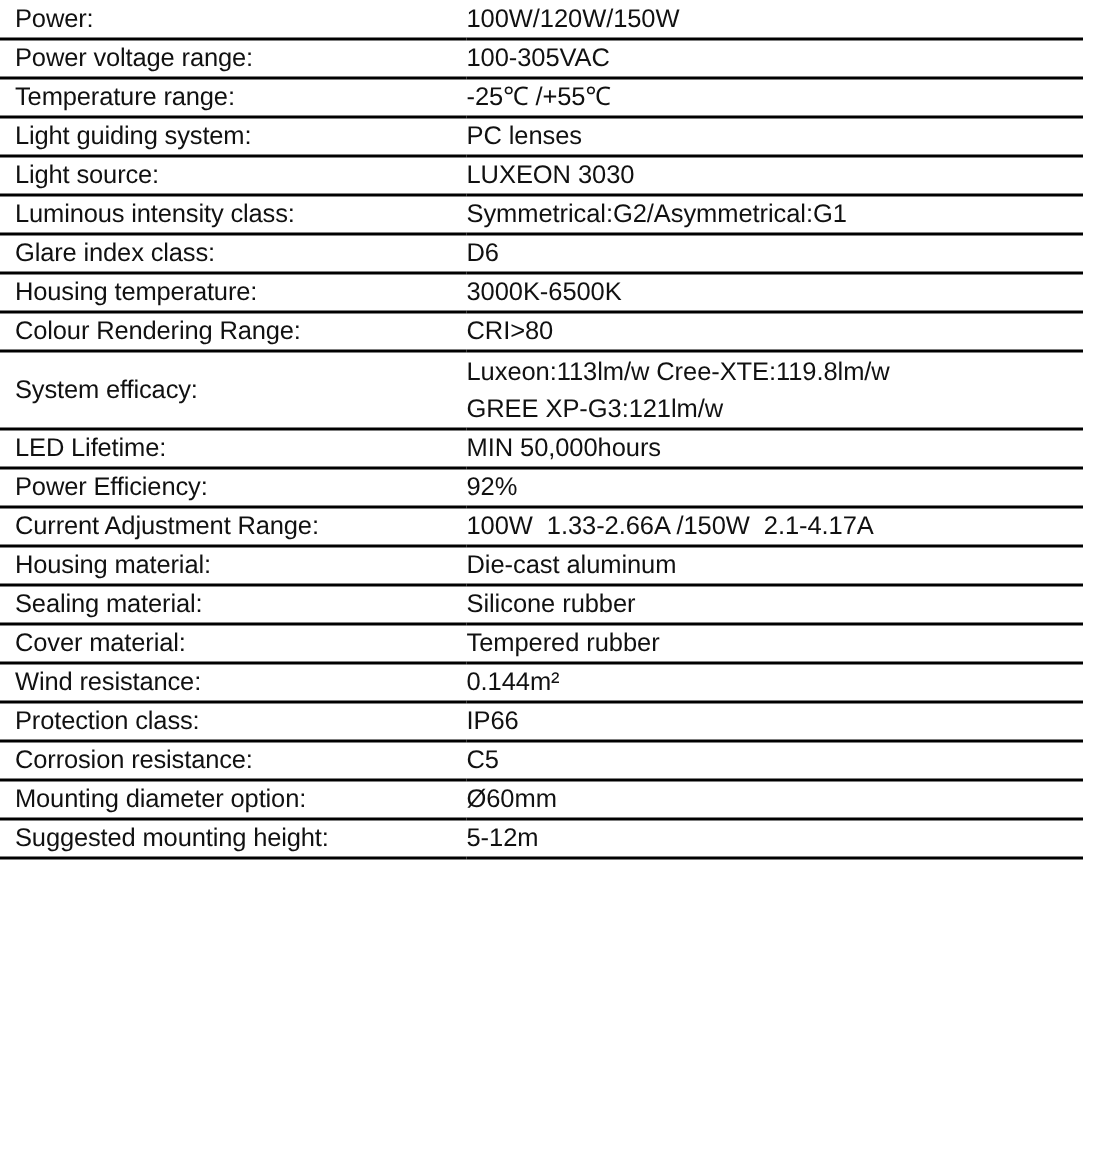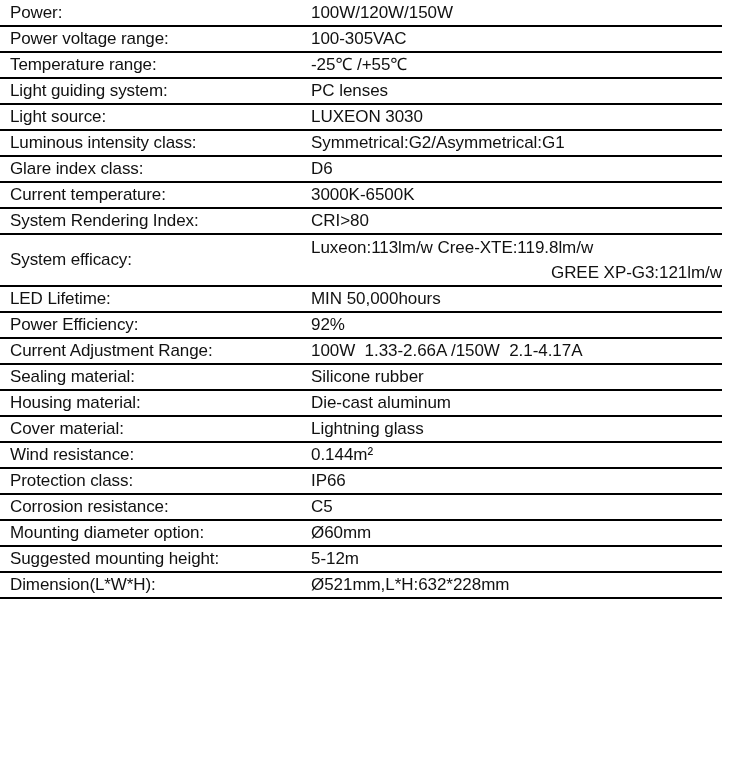--- a/index.html
+++ b/index.html
@@ -68,21 +68,20 @@
     letter-spacing: -0.05px;
     white-space: pre;
   }
 
   .value-line {
     display: block;
     white-space: pre;
   }
   .value-line + .value-line {
     margin-top: 3px;
-    text-align: right;
   }
 </style>
 </head>
 <body>
 
 <div class="spec-sheet">
   <table class="spec-table">
     <tbody>
         <tr>
           <td class="col-label">Power:</td>
@@ -106,54 +105,54 @@
         </tr>
         <tr>
           <td class="col-label">Luminous intensity class:</td>
           <td class="col-value">Symmetrical:G2/Asymmetrical:G1</td>
         </tr>
         <tr>
           <td class="col-label">Glare index class:</td>
           <td class="col-value">D6</td>
         </tr>
         <tr>
-          <td class="col-label">Current temperature:</td>
+          <td class="col-label">Housing temperature:</td>
           <td class="col-value">3000K-6500K</td>
         </tr>
         <tr>
-          <td class="col-label">System Rendering Index:</td>
+          <td class="col-label">Colour Rendering Range:</td>
           <td class="col-value">CRI&gt;80</td>
         </tr>
         <tr class="row-tall">
           <td class="col-label">System efficacy:</td>
           <td class="col-value"><span class="value-line">Luxeon:113lm/w Cree-XTE:119.8lm/w</span><span class="value-line">GREE XP-G3:121lm/w</span></td>
         </tr>
         <tr>
           <td class="col-label">LED Lifetime:</td>
           <td class="col-value">MIN 50,000hours</td>
         </tr>
         <tr>
           <td class="col-label">Power Efficiency:</td>
           <td class="col-value">92%</td>
         </tr>
         <tr>
           <td class="col-label">Current Adjustment Range:</td>
           <td class="col-value">100W  1.33-2.66A /150W  2.1-4.17A</td>
         </tr>
         <tr>
+          <td class="col-label">Housing material:</td>
+          <td class="col-value">Die-cast aluminum</td>
+        </tr>
+        <tr>
           <td class="col-label">Sealing material:</td>
           <td class="col-value">Silicone rubber</td>
         </tr>
         <tr>
-          <td class="col-label">Housing material:</td>
-          <td class="col-value">Die-cast aluminum</td>
-        </tr>
-        <tr>
           <td class="col-label">Cover material:</td>
-          <td class="col-value">Lightning glass</td>
+          <td class="col-value">Tempered rubber</td>
         </tr>
         <tr>
           <td class="col-label">Wind resistance:</td>
           <td class="col-value">0.144m²</td>
         </tr>
         <tr>
           <td class="col-label">Protection class:</td>
           <td class="col-value">IP66</td>
         </tr>
         <tr>
@@ -161,19 +160,15 @@
           <td class="col-value">C5</td>
         </tr>
         <tr>
           <td class="col-label">Mounting diameter option:</td>
           <td class="col-value">Ø60mm</td>
         </tr>
         <tr>
           <td class="col-label">Suggested mounting height:</td>
           <td class="col-value">5-12m</td>
         </tr>
-        <tr>
-          <td class="col-label">Dimension(L*W*H):</td>
-          <td class="col-value">Ø521mm,L*H:632*228mm</td>
-        </tr>
       </tbody>
   </table>
 </div>
 
 </body></html>

